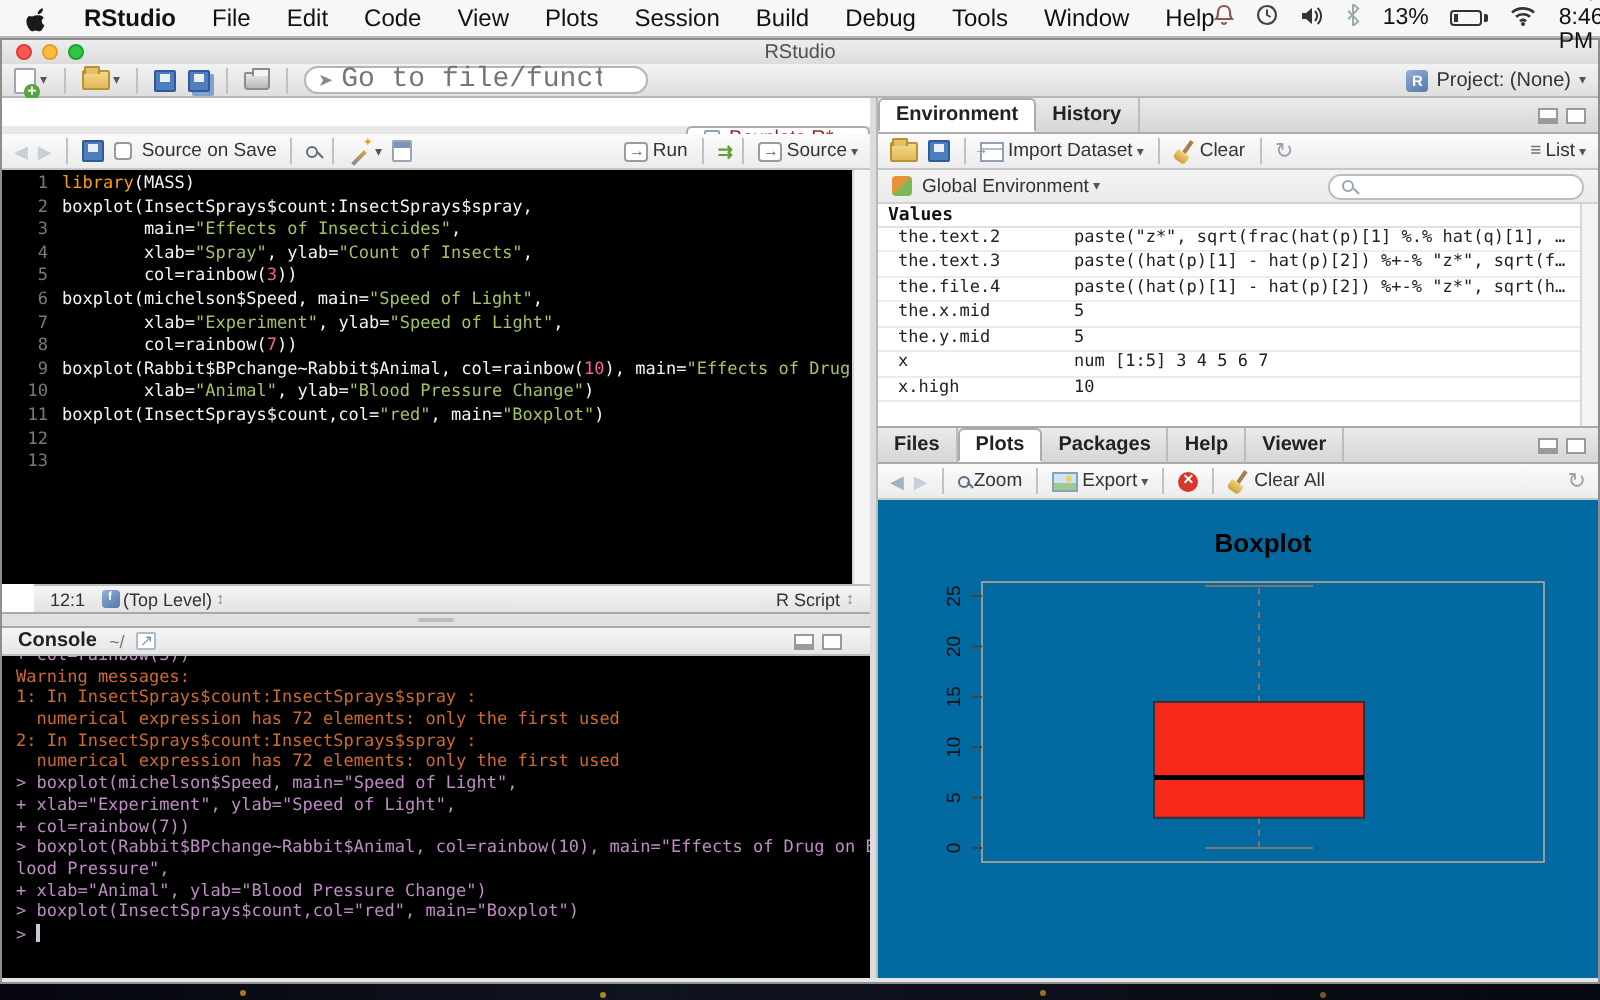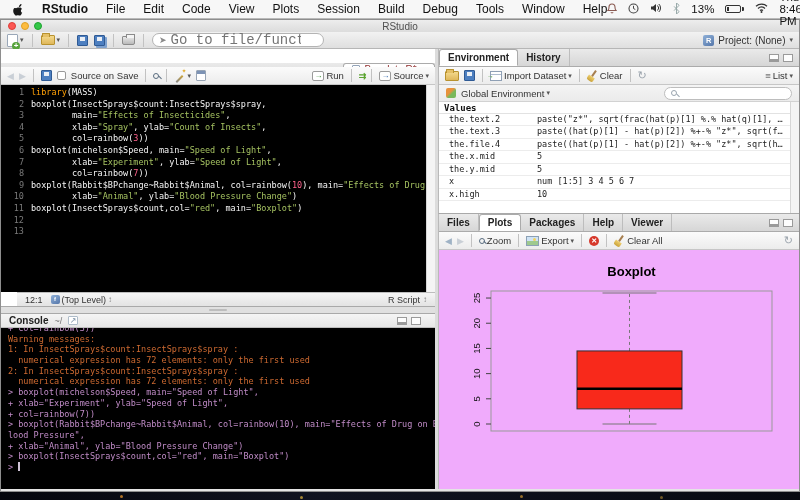--- a/index.html
+++ b/index.html
@@ -132,21 +132,21 @@
   .search-box .mag-s::after { background:#9aa5af; }
   #env-values { position:absolute; left:0; top:53px; right:9px; bottom:0; overflow:hidden; background:#fff; }
   #env-section { height:12px; line-height:12px; font-size:9px; font-weight:bold; color:#111; padding-left:5px; border-bottom:1px solid #e2e2e2; }
   .env-row { display:flex; height:12.45px; line-height:11.6px; border-bottom:1px solid #ececec; font-size:8.5px; color:#222; }
   .env-row .nm { width:98px; flex:none; padding-left:10px; white-space:pre; }
   .env-row .vl { white-space:pre; overflow:hidden; }
 
   
   #files-pane { position:absolute; left:0; top:165px; right:0; bottom:0; background:#fff; border-left:1px solid #b9b9b9; }
   #plots-toolbar { top:18px; }
-  #plot-area { position:absolute; left:0; top:36px; right:0; bottom:0; background:#f0abfc; overflow:hidden;text-align:right; }
+  #plot-area { position:absolute; left:0; top:36px; right:0; bottom:0; background:#0369a1; overflow:hidden;text-align:right; }
   #plot-area svg { display:block; }
 
   
   #desktop { position:absolute; left:0; top:492px; width:800px; height:8px; background:linear-gradient(90deg,#05060d,#101320 40%,#070910); }
   #desktop .spk { position:absolute; border-radius:50%; width:3px; height:3px; opacity:.8; }
 </style>
 </head>
 <body>
 
 <div id="menubar">

